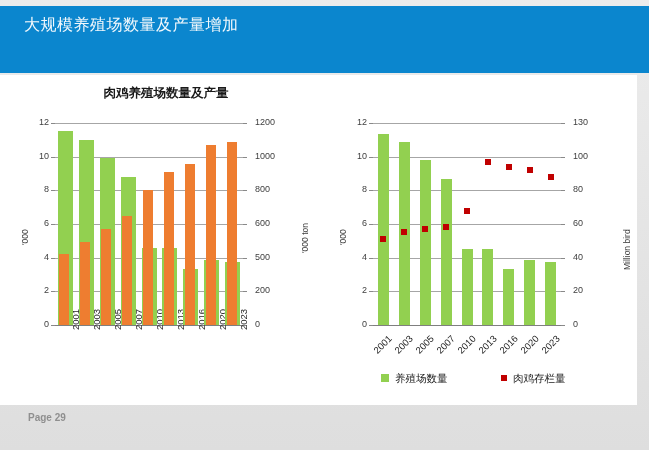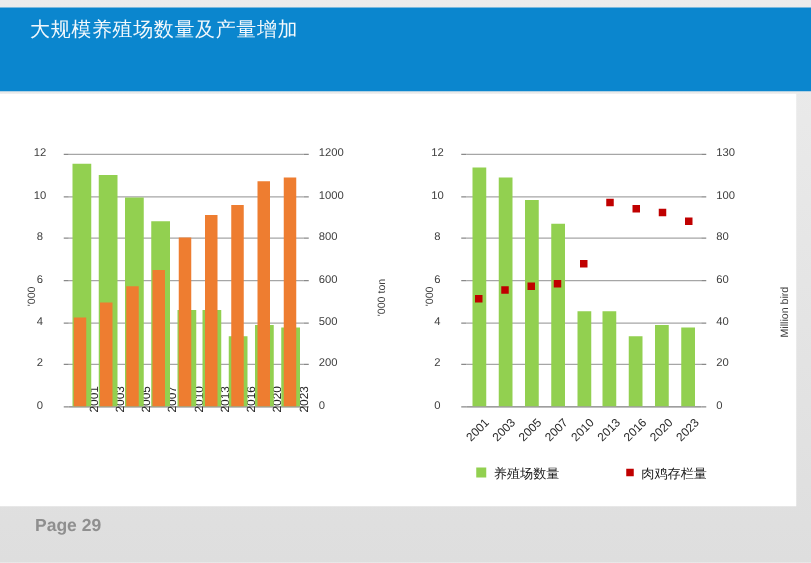--- a/index.html
+++ b/index.html
@@ -48,21 +48,21 @@
     position: absolute;
     left: 0; top: 75px;
     width: 637px; height: 330px;
     background: #ffffff;
   }
   
   #footer {
     position: absolute;
     left: 28px; top: 412px;
     color: #8f8f8f;
-    font-size: 14px;
+    font-size: 10px;
     font-weight: bold;
   }
   
   .chart {
     position: absolute;
     top: 78px;
   }
   #chart-left  { left: 8px;   width: 316px; height: 300px; }
   #chart-right { left: 330px; width: 316px; height: 320px; }
 
@@ -95,21 +95,21 @@
     height: 1px;
     background: #7f7f7f;
   }
   .tick-l, .tick-r {
     position: absolute;
     font-size: 9px;
     color: #404040;
     line-height: 9px;
     white-space: nowrap;
   }
-  .tick-l { text-align: center; width: 34px; }
+  .tick-l { text-align: right; width: 34px; }
   .tick-r { text-align: left;  width: 40px; }
   .tickmark {
     position: absolute;
     width: 4px; height: 1px;
     background: #898989;
   }
   .axis-name {
     position: absolute;
     font-size: 8.5px;
     color: #404040;
@@ -180,20 +180,21 @@
 
 <div id="slide">
 
   <div id="header">
     <div class="subtitle">大规模养殖场数量及产量增加</div>
   </div>
 
   <div id="card">
 
     <div class="chart" id="chart-left" style="top:0;left:8px;">
+      <div class="chart-title" style="left:8px;">肉鸡养殖场数量及产量</div>
       <div class="plot" id="plot-left" style="left: 47px; top: 48px; width: 188px; height: 202px;">
           <div class="axisline" style="top: 202px;"></div>
           <div class="tick-l" style="left: -40px; top: 197px;">0</div>
           <div class="tickmark" style="left: -4px; top: 202px;"></div>
           <div class="tick-r" style="left: 200px; top: 197px;">0</div>
           <div class="tickmark" style="left: 188px; top: 202px;"></div>
           <div class="gridline" style="top: 168.333px;"></div>
           <div class="tick-l" style="left: -40px; top: 163.333px;">2</div>
           <div class="tickmark" style="left: -4px; top: 168.333px;"></div>
           <div class="tick-r" style="left: 200px; top: 163.333px;">200</div>

